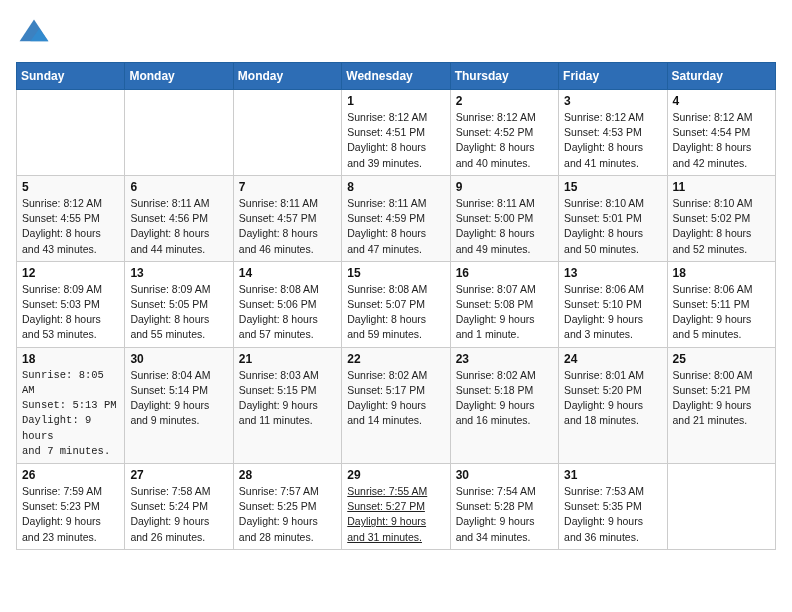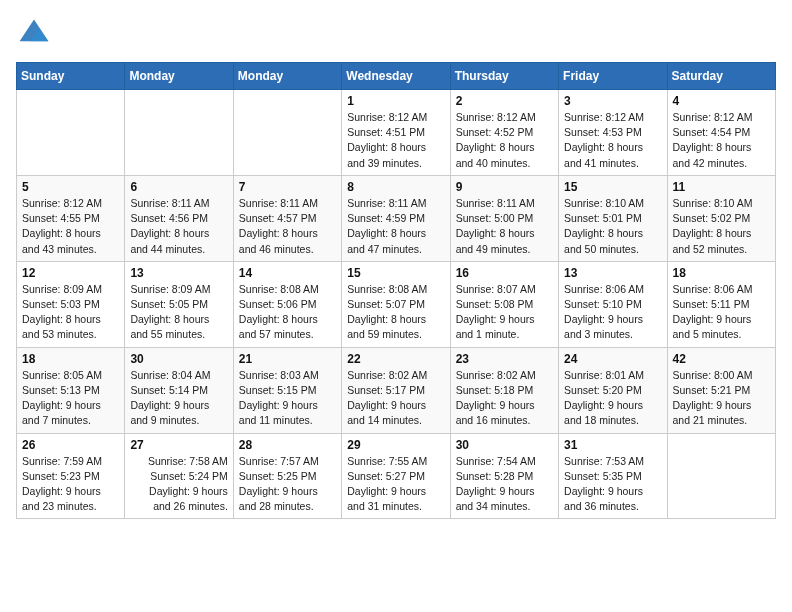--- a/index.html
+++ b/index.html
@@ -250,21 +250,21 @@
           <div class="day-num">18</div>
           <div class="day-info" style="white-space: pre-line;">Sunrise: 8:06 AM
 Sunset: 5:11 PM
 Daylight: 9 hours
 and 5 minutes.</div>
         </td>
       </tr>
       <tr>
         <td>
           <div class="day-num">18</div>
-          <div class="day-info" style="white-space: pre-line;">Sunrise: 8:05 AM
+          <div class="day-info" style="white-space: pre-line; font-family: Liberation Mono, monospace;">Sunrise: 8:05 AM
 Sunset: 5:13 PM
 Daylight: 9 hours
 and 7 minutes.</div>
         </td>
         <td>
           <div class="day-num">30</div>
           <div class="day-info" style="white-space: pre-line;">Sunrise: 8:04 AM
 Sunset: 5:14 PM
 Daylight: 9 hours
 and 9 minutes.</div>
@@ -291,52 +291,52 @@
 and 16 minutes.</div>
         </td>
         <td>
           <div class="day-num">24</div>
           <div class="day-info" style="white-space: pre-line;">Sunrise: 8:01 AM
 Sunset: 5:20 PM
 Daylight: 9 hours
 and 18 minutes.</div>
         </td>
         <td>
-          <div class="day-num">42</div>
+          <div class="day-num">25</div>
           <div class="day-info" style="white-space: pre-line;">Sunrise: 8:00 AM
 Sunset: 5:21 PM
 Daylight: 9 hours
 and 21 minutes.</div>
         </td>
       </tr>
       <tr>
         <td>
           <div class="day-num">26</div>
           <div class="day-info" style="white-space: pre-line;">Sunrise: 7:59 AM
 Sunset: 5:23 PM
 Daylight: 9 hours
 and 23 minutes.</div>
         </td>
         <td>
           <div class="day-num">27</div>
-          <div class="day-info" style="white-space: pre-line; text-align: right;">Sunrise: 7:58 AM
+          <div class="day-info" style="white-space: pre-line;">Sunrise: 7:58 AM
 Sunset: 5:24 PM
 Daylight: 9 hours
 and 26 minutes.</div>
         </td>
         <td>
           <div class="day-num">28</div>
           <div class="day-info" style="white-space: pre-line;">Sunrise: 7:57 AM
 Sunset: 5:25 PM
 Daylight: 9 hours
 and 28 minutes.</div>
         </td>
         <td>
           <div class="day-num">29</div>
-          <div class="day-info" style="white-space: pre-line;">Sunrise: 7:55 AM
+          <div class="day-info" style="white-space: pre-line; text-decoration: underline;">Sunrise: 7:55 AM
 Sunset: 5:27 PM
 Daylight: 9 hours
 and 31 minutes.</div>
         </td>
         <td>
           <div class="day-num">30</div>
           <div class="day-info" style="white-space: pre-line;">Sunrise: 7:54 AM
 Sunset: 5:28 PM
 Daylight: 9 hours
 and 34 minutes.</div>

